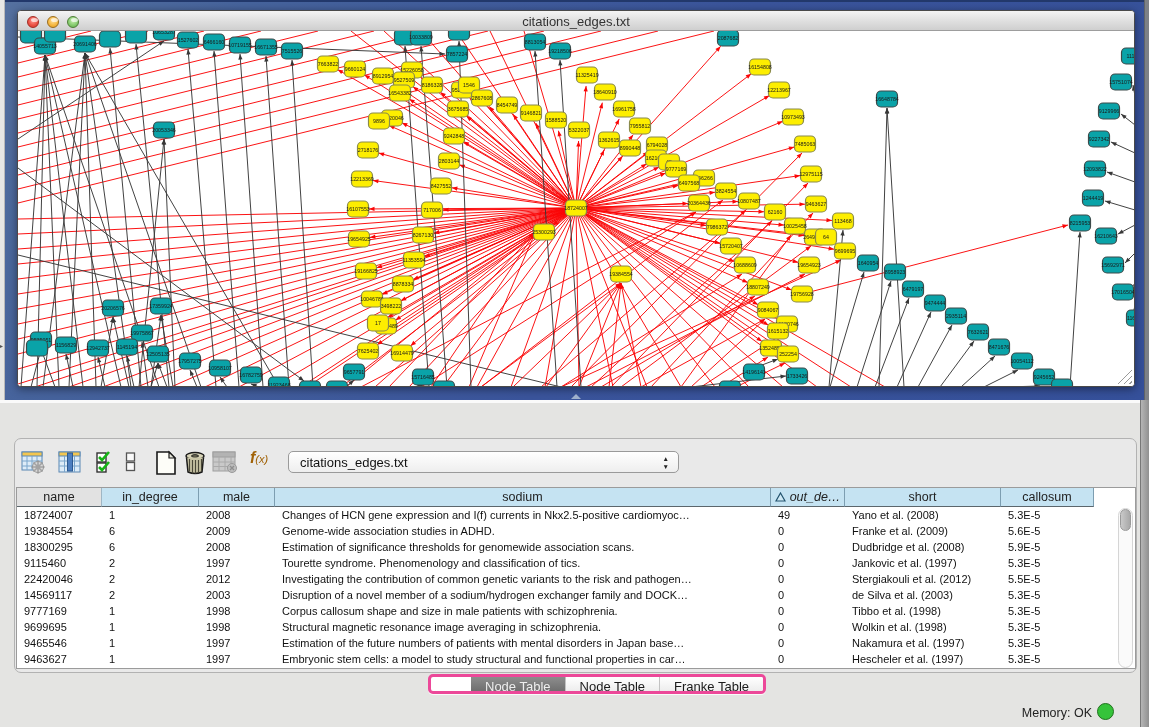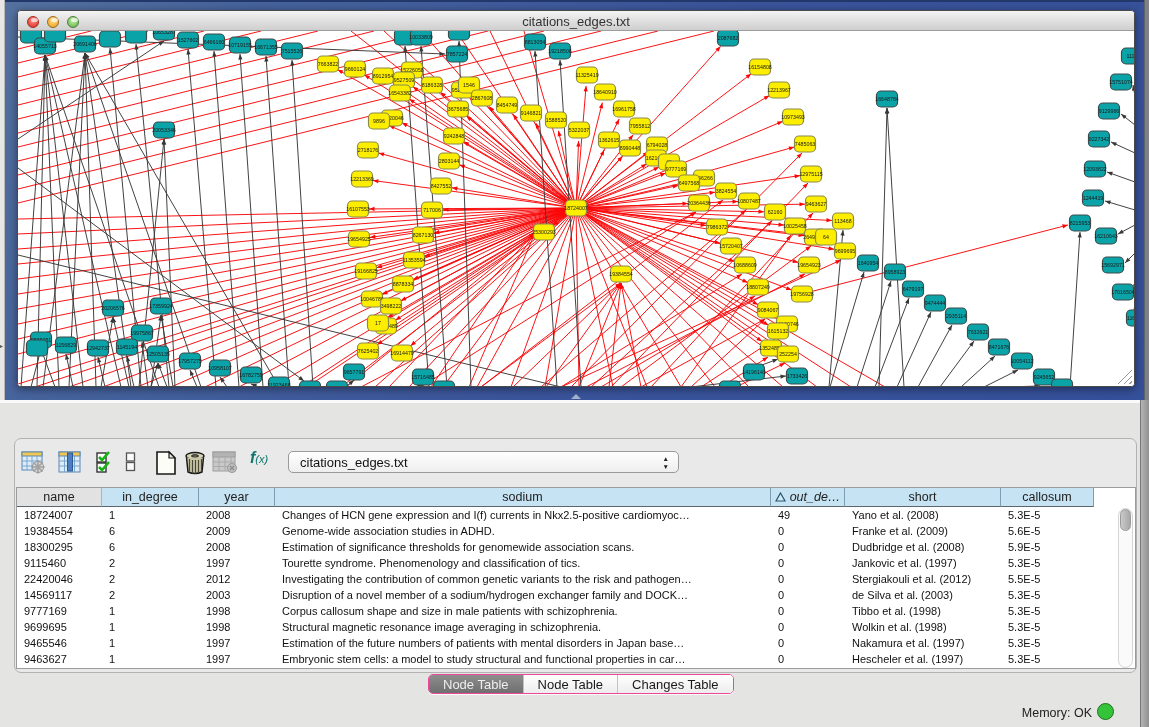--- a/index.html
+++ b/index.html
@@ -62,22 +62,22 @@
   border-right:1px solid #7d9eb1; border-bottom:1px solid #5c666c; overflow:hidden; }
 .th.gray { background:#e2e2e2; border-right:1px solid #9fb6c4; }
 .th.blue { background:#c5e3f2; }
 .th .sort-tri { display:inline-block; width:11px; height:10px; margin-right:4px; vertical-align:-1px; }
 #tbody { position:absolute; left:0; top:19px; font-size:11px; color:#111; }
 .tr { height:16px; line-height:16px; white-space:nowrap; }
 .td { display:inline-block; vertical-align:top; height:16px; overflow:hidden; padding-left:7px; }
 #vscroll { position:absolute; right:2px; top:20px; width:15px; height:160px; background:#fafafa; border:1px solid #d5d5d5; border-radius:8px;}
 #vthumb { position:absolute; left:1px; top:0px; width:11px; height:22px; background:linear-gradient(90deg,#c9c9c9,#a8a8a8); border:1px solid #9a9a9a; border-radius:6px; }
 
-#tabs { position:absolute; left:428px; top:274px; height:20px; border:1px solid #ec4899; border-radius:5px;
-  box-shadow:0 1px 0 rgba(255,255,255,.8); font-size:13px; display:flex; overflow:hidden; background:#fff;}
+#tabs { position:absolute; left:428px; top:274px; height:20px; border:3px solid #ec4899; border-radius:5px;
+  box-shadow:0 1px 0 rgba(255,255,255,.8); font-size:13px; display:flex; overflow:hidden; background:#fff;padding-left:40px;}
 .tab { padding:0 14px; line-height:19px; color:#1a1a1a; background:linear-gradient(#ffffff,#ededed); border-right:1px solid #c2c2c2; }
 .tab:last-child { border-right:none; }
 .tab.active { background:linear-gradient(#8d8d8d,#6f6f6f); color:#eeeeee; }
 
 #statusbar { position:absolute; left:0; top:300px; width:1140px; height:27px; }
 #statusbar .mem { position:absolute; right:48px; top:6px; font-size:12.5px; color:#222; }
 #mem-dot { position:absolute; right:26px; top:3px; width:17px; height:17px; border-radius:50%; border:1.5px solid #22711f; }
 </style>
 </head>
 <body>
@@ -826,28 +826,28 @@
           <path d="M2.5 7.5 L4 22 q7 3 14 0 L19.5 7.5" fill="#c9c5a6" stroke="#1a1a1a" stroke-width="1.5"></path>
           <path d="M5.5 9v12.5 M8.5 10v13.5 M11.5 10v13.5 M14.5 10v13 M17.5 9v12" stroke="#4a4838" stroke-width="1.2"></path>
         </svg>
         <svg class="tbi" style="left:197px" width="26" height="24">
           <rect x="1" y="2" width="22" height="19" fill="#c9c9c9" stroke="#9e9e9e"></rect>
           <rect x="1" y="2" width="22" height="5" fill="#b3b3b3" stroke="#9e9e9e"></rect>
           <path d="M1 12h22 M1 16.5h22 M7 7v14 M13 7v14 M19 7v14" stroke="#aaaaaa" fill="none"></path>
           <circle cx="20" cy="18" r="4.5" fill="#bdbdbd" stroke="#9a9a9a"></circle>
           <path d="M18 16l4 4 M22 16l-4 4" stroke="#8e8e8e" stroke-width="1.4"></path>
         </svg>
-        <div class="tbi" style="left:235px; top:10px; width:28px; font-size:16px; color:#0f766e"><i><b>f</b><span style="font-size:11px">(x)</span></i></div>
+        <div class="tbi" style="left:235px; top:10px; width:28px; font-size:16px; color:#a16207"><i><b>f</b><span style="font-size:11px">(x)</span></i></div>
         <div id="dd">
           <span class="val">citations_edges.txt</span>
           <span class="arrows">▲<br>▼</span>
         </div>
       </div>
       <div id="tbl-wrap">
-        <div id="thead"><div class="th gray" style="width: 85px;"><span>name</span></div><div class="th blue" style="width: 97px;"><span>in_degree</span></div><div class="th blue" style="width: 76px;"><span>year</span></div><div class="th blue" style="width: 496px;"><span>sodium</span></div><div class="th blue" style="width: 74px; font-style: italic;"><span class="sort-tri"><svg width="11" height="10">
+        <div id="thead"><div class="th gray" style="width: 85px;"><span>name</span></div><div class="th blue" style="width: 97px;"><span>in_degree</span></div><div class="th blue" style="width: 76px;"><span>male</span></div><div class="th blue" style="width: 496px;"><span>sodium</span></div><div class="th blue" style="width: 74px; font-style: italic;"><span class="sort-tri"><svg width="11" height="10">
                   <path d="M5.5 1 L10 9 L1 9 Z" fill="#cfe9f5" stroke="#23536e" stroke-width="1.2"></path>
                 </svg></span><span>out_de…</span></div><div class="th blue" style="width: 156px;"><span>short</span></div><div class="th blue" style="width: 93px;"><span>callosum</span></div></div>
         <div id="tbody">
             <div class="tr"><div class="td" style="width: 85px;">18724007</div><div class="td" style="width: 97px;">1</div><div class="td" style="width: 76px;">2008</div><div class="td" style="width: 496px;">Changes of HCN gene expression and I(f) currents in Nkx2.5-positive cardiomyoc…</div><div class="td" style="width: 74px;">49</div><div class="td" style="width: 156px;">Yano et al. (2008)</div><div class="td" style="width: 93px;">5.3E-5</div></div>
             <div class="tr"><div class="td" style="width: 85px;">19384554</div><div class="td" style="width: 97px;">6</div><div class="td" style="width: 76px;">2009</div><div class="td" style="width: 496px;">Genome-wide association studies in ADHD.</div><div class="td" style="width: 74px;">0</div><div class="td" style="width: 156px;">Franke et al. (2009)</div><div class="td" style="width: 93px;">5.6E-5</div></div>
             <div class="tr"><div class="td" style="width: 85px;">18300295</div><div class="td" style="width: 97px;">6</div><div class="td" style="width: 76px;">2008</div><div class="td" style="width: 496px;">Estimation of significance thresholds for genomewide association scans.</div><div class="td" style="width: 74px;">0</div><div class="td" style="width: 156px;">Dudbridge et al. (2008)</div><div class="td" style="width: 93px;">5.9E-5</div></div>
             <div class="tr"><div class="td" style="width: 85px;">9115460</div><div class="td" style="width: 97px;">2</div><div class="td" style="width: 76px;">1997</div><div class="td" style="width: 496px;">Tourette syndrome. Phenomenology and classification of tics.</div><div class="td" style="width: 74px;">0</div><div class="td" style="width: 156px;">Jankovic et al. (1997)</div><div class="td" style="width: 93px;">5.3E-5</div></div>
             <div class="tr"><div class="td" style="width: 85px;">22420046</div><div class="td" style="width: 97px;">2</div><div class="td" style="width: 76px;">2012</div><div class="td" style="width: 496px;">Investigating the contribution of common genetic variants to the risk and pathogen…</div><div class="td" style="width: 74px;">0</div><div class="td" style="width: 156px;">Stergiakouli et al. (2012)</div><div class="td" style="width: 93px;">5.5E-5</div></div>
             <div class="tr"><div class="td" style="width: 85px;">14569117</div><div class="td" style="width: 97px;">2</div><div class="td" style="width: 76px;">2003</div><div class="td" style="width: 496px;">Disruption of a novel member of a sodium/hydrogen exchanger family and DOCK…</div><div class="td" style="width: 74px;">0</div><div class="td" style="width: 156px;">de Silva et al. (2003)</div><div class="td" style="width: 93px;">5.3E-5</div></div>
             <div class="tr"><div class="td" style="width: 85px;">9777169</div><div class="td" style="width: 97px;">1</div><div class="td" style="width: 76px;">1998</div><div class="td" style="width: 496px;">Corpus callosum shape and size in male patients with schizophrenia.</div><div class="td" style="width: 74px;">0</div><div class="td" style="width: 156px;">Tibbo et al. (1998)</div><div class="td" style="width: 93px;">5.3E-5</div></div>
@@ -857,21 +857,21 @@
           </div>
         <div id="vscroll">
             <div id="vthumb"></div>
           </div>
       </div>
     </div>
 
     <div id="tabs">
         <div class="tab active">Node Table</div>
         <div class="tab">Node Table</div>
-        <div class="tab">Changes Table</div>
+        <div class="tab">Franke Table</div>
       </div>
 
     <div id="statusbar">
       <span class="mem">Memory: OK</span>
       <span id="mem-dot" style="background: rgb(53, 195, 58);"></span>
     </div>
     <div id="right-strip-bottom"></div>
   </div>
 </div>
 

